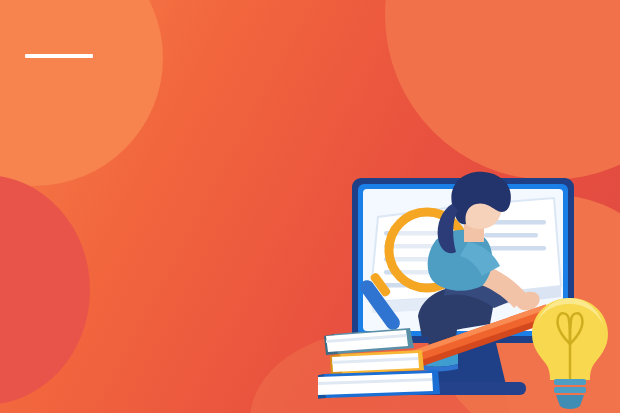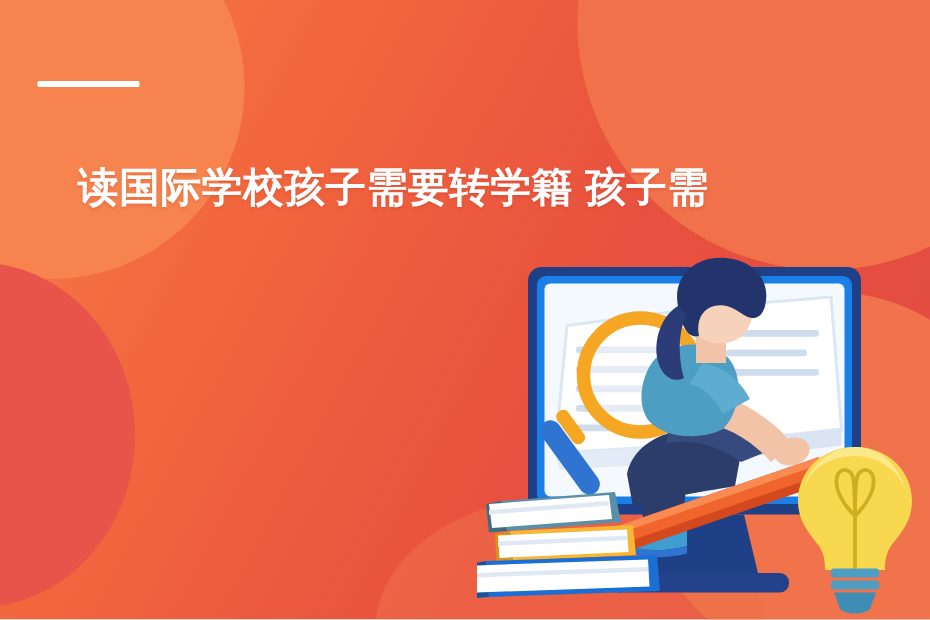--- a/index.html
+++ b/index.html
@@ -104,21 +104,20 @@
 <div id="banner">
 
   <div class="blob blob-left-top"></div>
   <div class="blob blob-left-low"></div>
   <div class="blob blob-right-big"></div>
   <div class="blob blob-right-low"></div>
   <div class="blob blob-mid-bottom"></div>
 
   <div id="rule"></div>
 
-  <div id="headline">读国际学校孩子需要转学籍 孩子需</div>
 
   <div id="illustration">
     <svg viewBox="0 0 302 245" width="302" height="245" xmlns="http://www.w3.org/2000/svg">
 
       <g>
         <rect x="34" y="10" width="222" height="165" rx="9" fill="#1f3f87"></rect>
         <rect x="40" y="16" width="210" height="152" rx="6" fill="#1b7fe8"></rect>
         <rect x="45" y="21" width="200" height="142" rx="4" fill="#f4f8ff"></rect>
 
         <path d="M118 175 h60 l10 42 h-80 z" fill="#1f3f87"></path>

